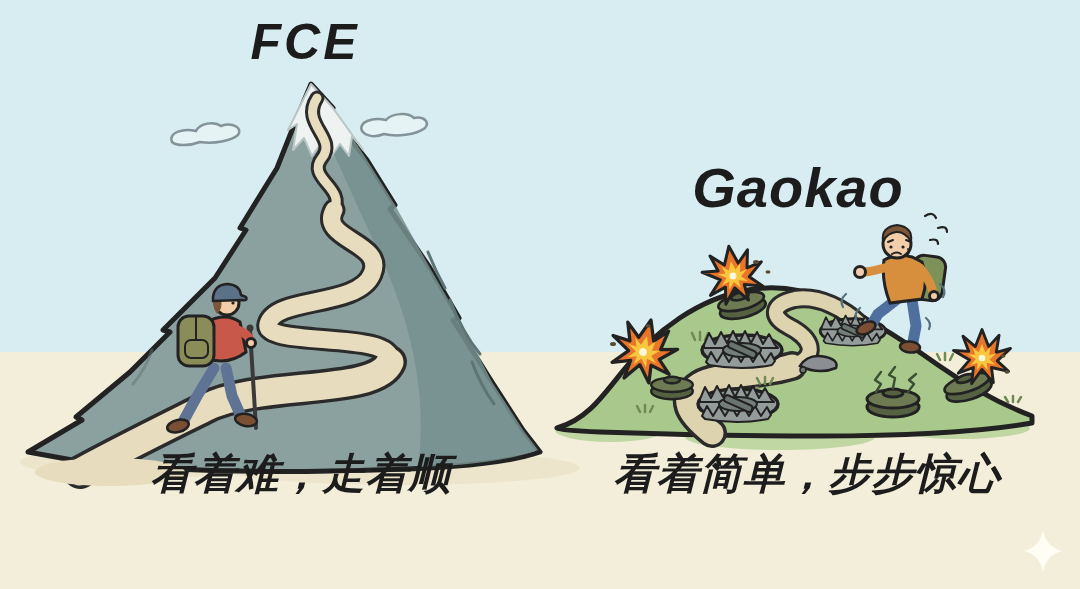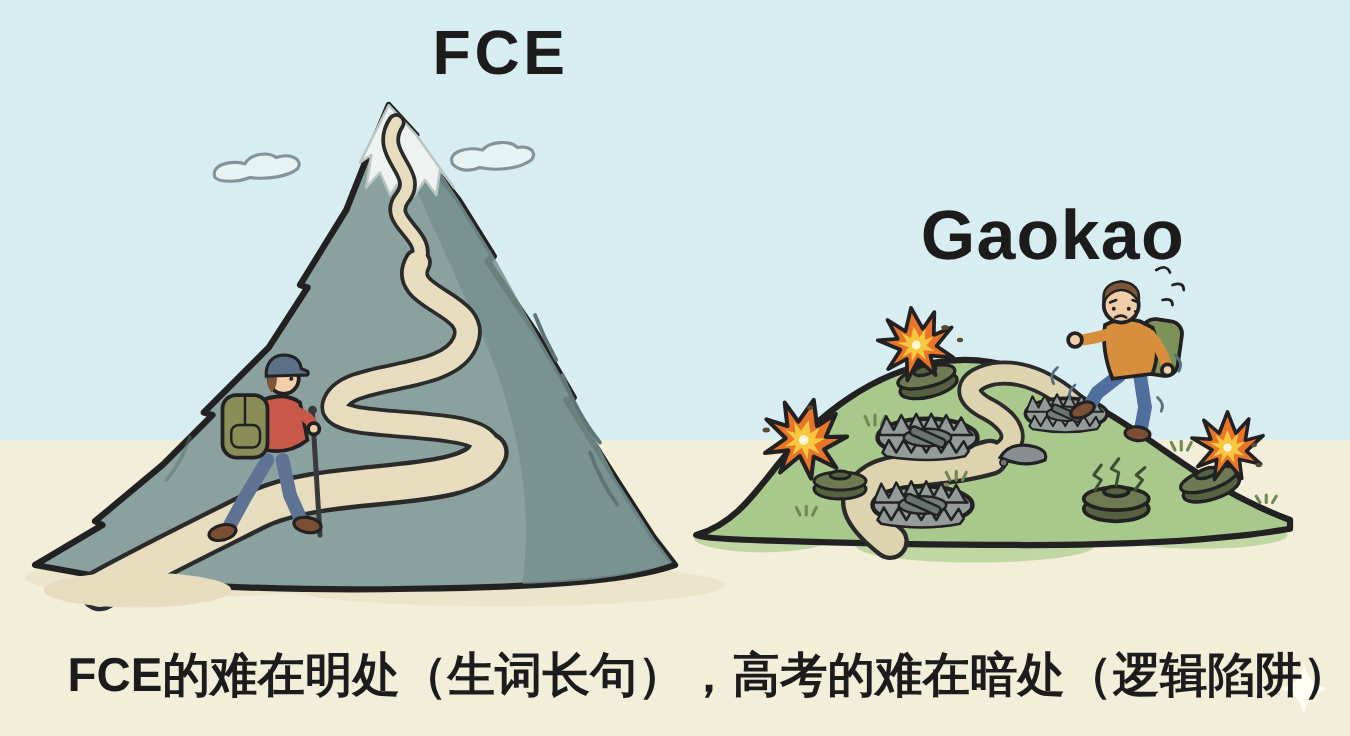--- a/index.html
+++ b/index.html
@@ -3,22 +3,22 @@
 <meta charset="utf-8">
 <style>
   html,body{margin:0;padding:0;background:#222;}
   #canvas{
     position:relative;width:1080px;height:589px;overflow:hidden;
     font-family:"Liberation Sans","DejaVu Sans",sans-serif;
     background:var(--ground);
   }
   #art{position:absolute;inset:0;}
   .label{
-    position:absolute;text-align:right;font-weight:bold;color:var(--text);
-    line-height:1.15;letter-spacing:1px;white-space:nowrap;
+    position:absolute;text-align:center;font-weight:bold;color:var(--text);
+    line-height:1.15;letter-spacing:1px;white-space:nowrap;font-style:italic;
   }
   #fce-title{left:155px;top:14px;width:300px;font-size:50px;letter-spacing:3px;}
   #gaokao-title{left:648px;top:156px;width:300px;font-size:56px;}
   #cap-left{left:51px;top:450px;width:500px;font-size:42px;}
   #cap-right{left:557px;top:450px;width:500px;font-size:42px;}
   #bottom-line{left:0;top:520px;width:1080px;font-size:38px;letter-spacing:0px;}
 
   
   .f-sky{fill:var(--sky);}
   .f-ground{fill:var(--ground);}
@@ -217,14 +217,15 @@
           <path class="motion" d="M 926 318 q 6 5 3 11"></path>
         </g>
       </g>
     </g>
 
     <path transform="translate(1043,551)" fill="var(--sparkle)" opacity="0.95" d="M 0 -21 Q 3 -4 19 0 Q 3 4 0 21 Q -3 4 -19 0 Q -3 -4 0 -21 Z"></path>
   </svg>
 
   <div id="fce-title" class="label">FCE</div>
   <div id="gaokao-title" class="label">Gaokao</div>
-  <div id="bottom-line" class="label">FCE的难在明处（生词长句），高考的难在暗处（逻辑陷阱）</div>
+  <div id="cap-left" class="label">看着难，走着顺</div>
+  <div id="cap-right" class="label">看着简单，步步惊心</div>
 </div>
 
 </body></html>

